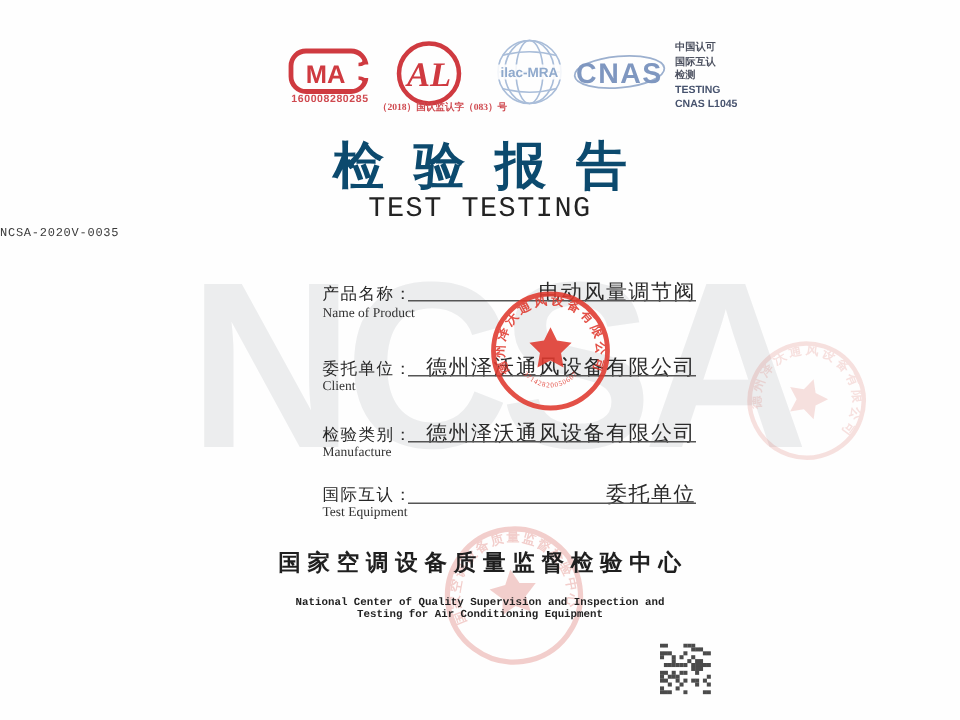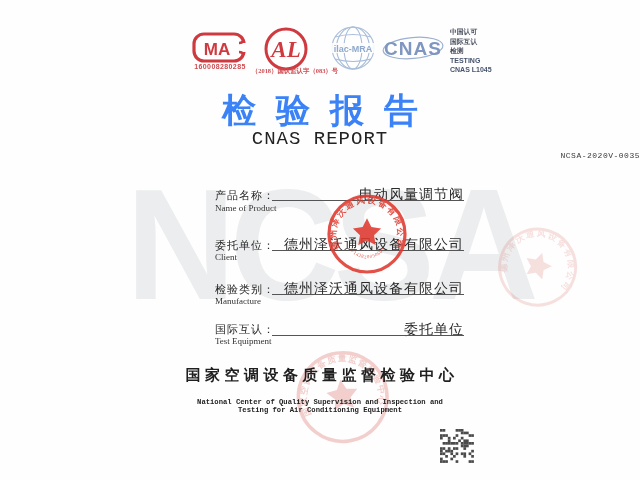--- a/index.html
+++ b/index.html
@@ -24,25 +24,25 @@
   .cnal-box{left:263px;top:26px;}
   .cnal-cap{position:absolute;left:240px;top:67px;width:110px;text-align:center;
     font-size:6.4px;color:#cf4a50;font-weight:bold;}
   .ilac-box{left:328px;top:23px;}
   .cnas-box{left:381px;top:34px;}
   .accred{position:absolute;left:450px;top:27px;line-height:9.6px;
     font-size:6.8px;color:#4c5160;font-weight:bold;}
   .accred .en{color:#47536e;font-family:"Liberation Sans",sans-serif;font-size:7px;}
   
   .title-zh{position:absolute;left:0;right:0;top:88px;text-align:center;
-    font-size:34px;font-weight:bold;letter-spacing:20px;text-indent:20px;color:#3b82f6;}
+    font-size:34px;font-weight:bold;letter-spacing:20px;text-indent:20px;color:#0c4a6e;}
   .title-en{position:absolute;left:0;right:0;top:128px;text-align:center;
     font-family:"Liberation Mono","DejaVu Sans Mono",monospace;
     font-size:19px;letter-spacing:1px;color:#232323;}
-  .report-no{position:absolute;left:0;right:0;top:151px;text-align:right;
+  .report-no{position:absolute;left:0;right:0;top:151px;text-align:left;
     font-family:"Liberation Mono","DejaVu Sans Mono",monospace;
     font-size:8px;letter-spacing:.5px;color:#3a3a3a;}
   
   .row{position:absolute;left:0;top:0;width:640px;}
   .lbl-zh{position:absolute;left:215px;font-size:11px;color:#262626;letter-spacing:1px;}
   .lbl-en{position:absolute;left:215px;font-size:9px;color:#333;}
   .f-line{position:absolute;left:272px;width:192px;height:1px;background:#555;}
   .f-val{position:absolute;left:272px;width:192px;text-align:right;
     font-size:14px;color:#2a2a2a;letter-spacing:1px;}
   
@@ -109,21 +109,21 @@
 
   <div class="accred">
     <div>中国认可</div>
     <div>国际互认</div>
     <div>检测</div>
     <div class="en">TESTING</div>
     <div class="en">CNAS L1045</div>
   </div>
 
   <div class="title-zh">检验报告</div>
-  <div class="title-en">CNAS REPORT</div>
+  <div class="title-en">TEST TESTING</div>
   <div class="report-no">NCSA-2020V-0035</div>
 
   <div class="row">
     <div class="lbl-zh" style="top:188px">产品名称：</div>
     <div class="lbl-en" style="top:203px">Name of Product</div>
     <div class="f-val" style="top:186px">电动风量调节阀</div>
     <div class="f-line" style="top:200px"></div>
   </div>
 
   <div class="row">

